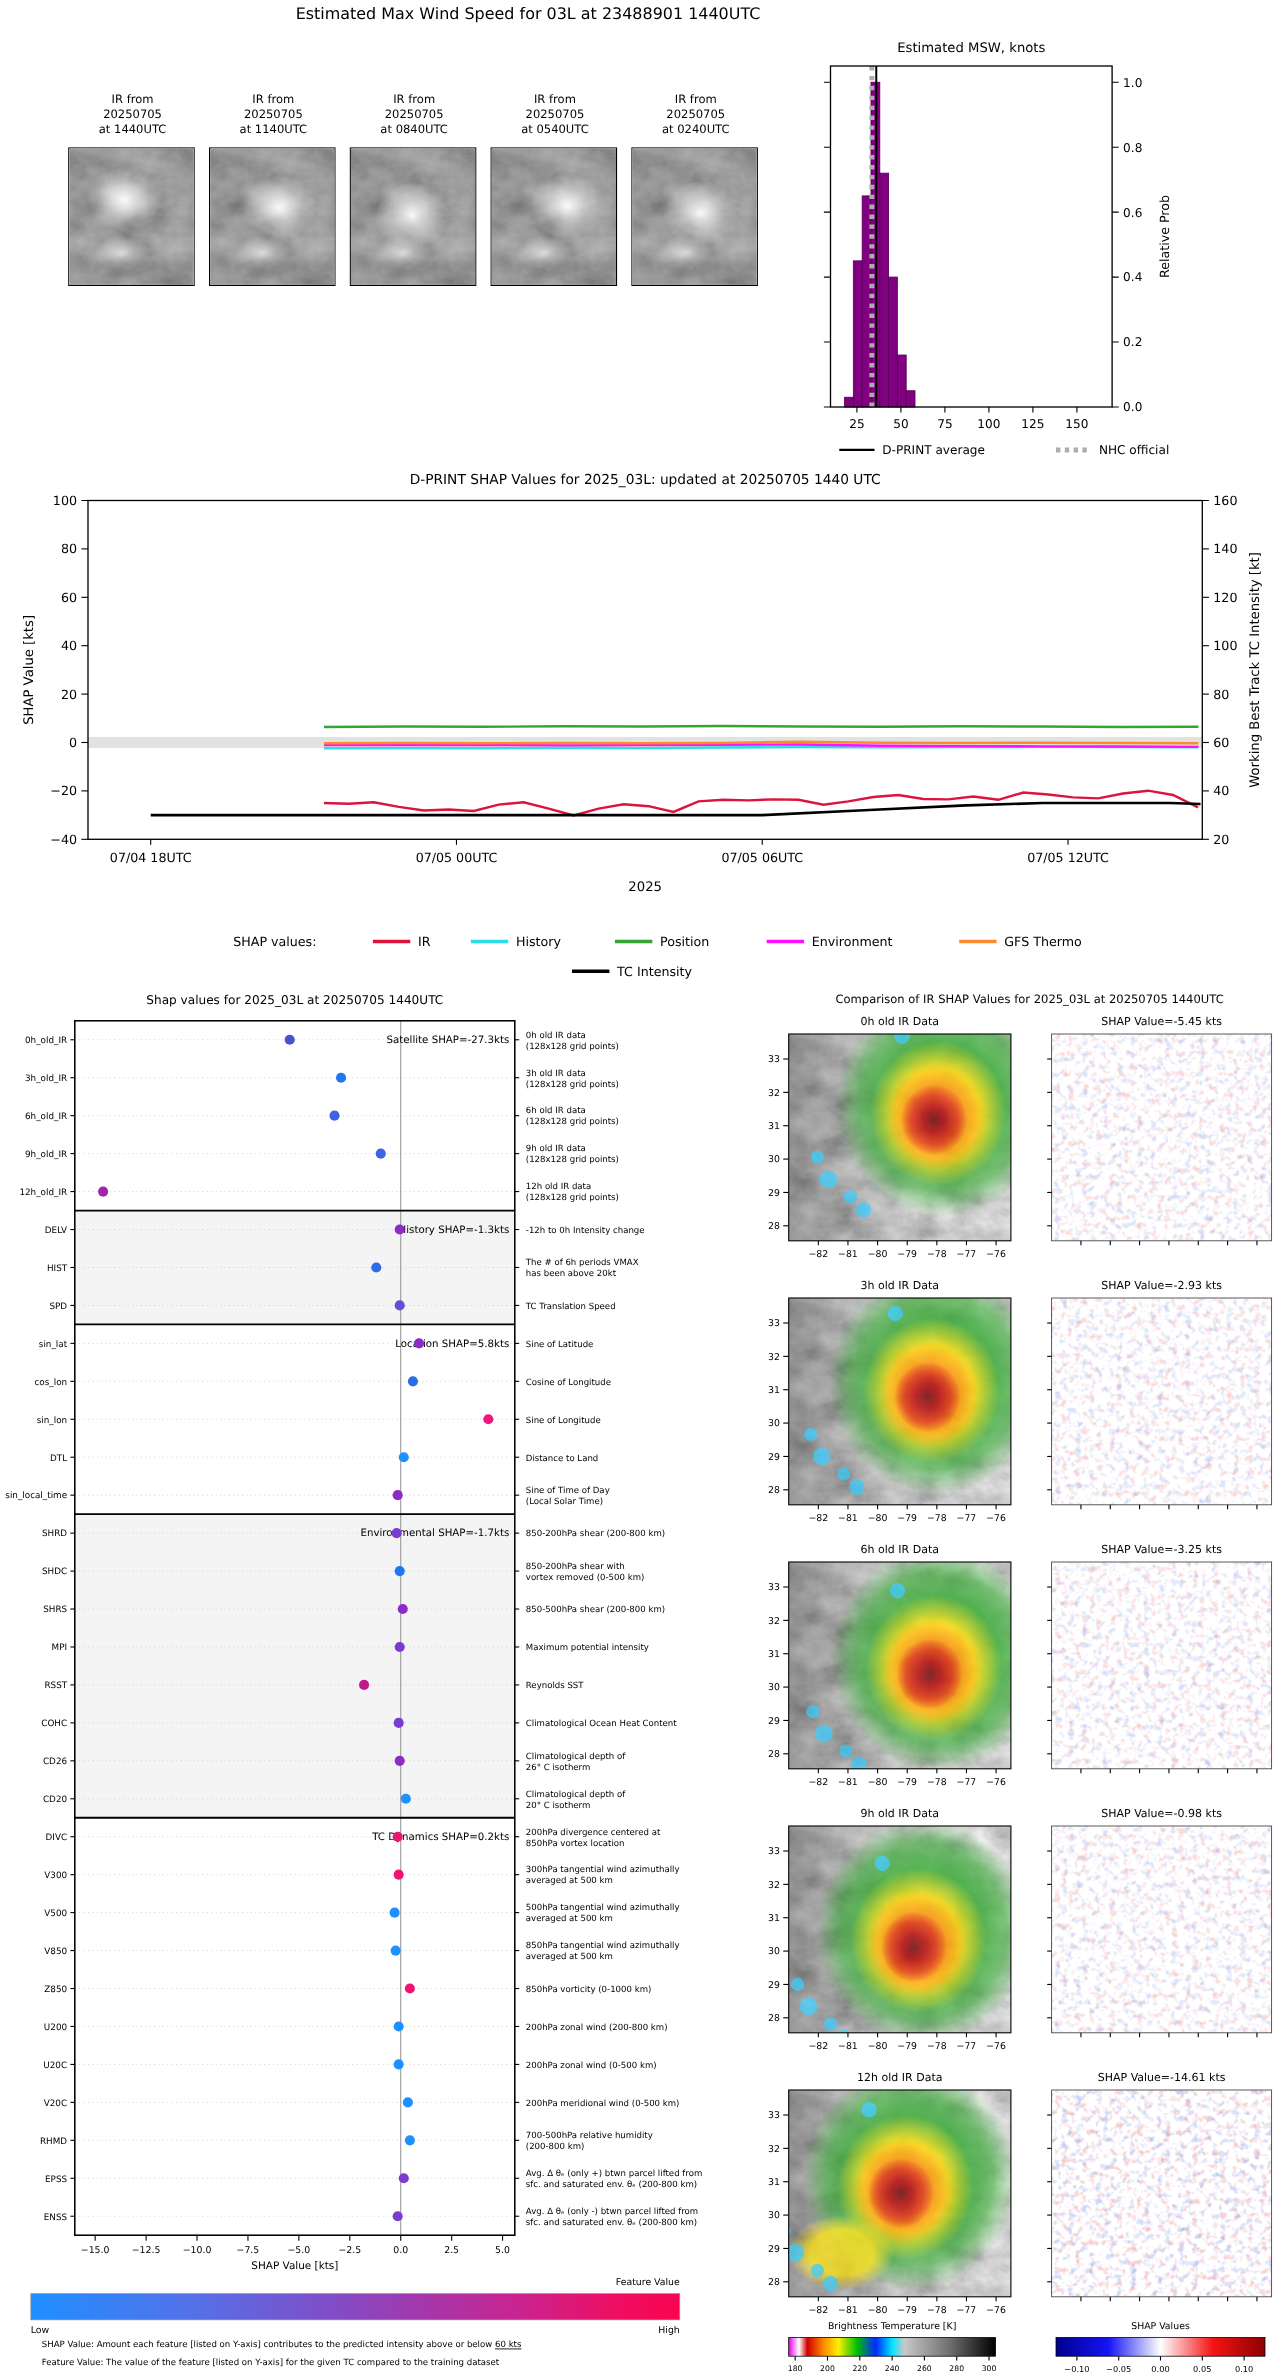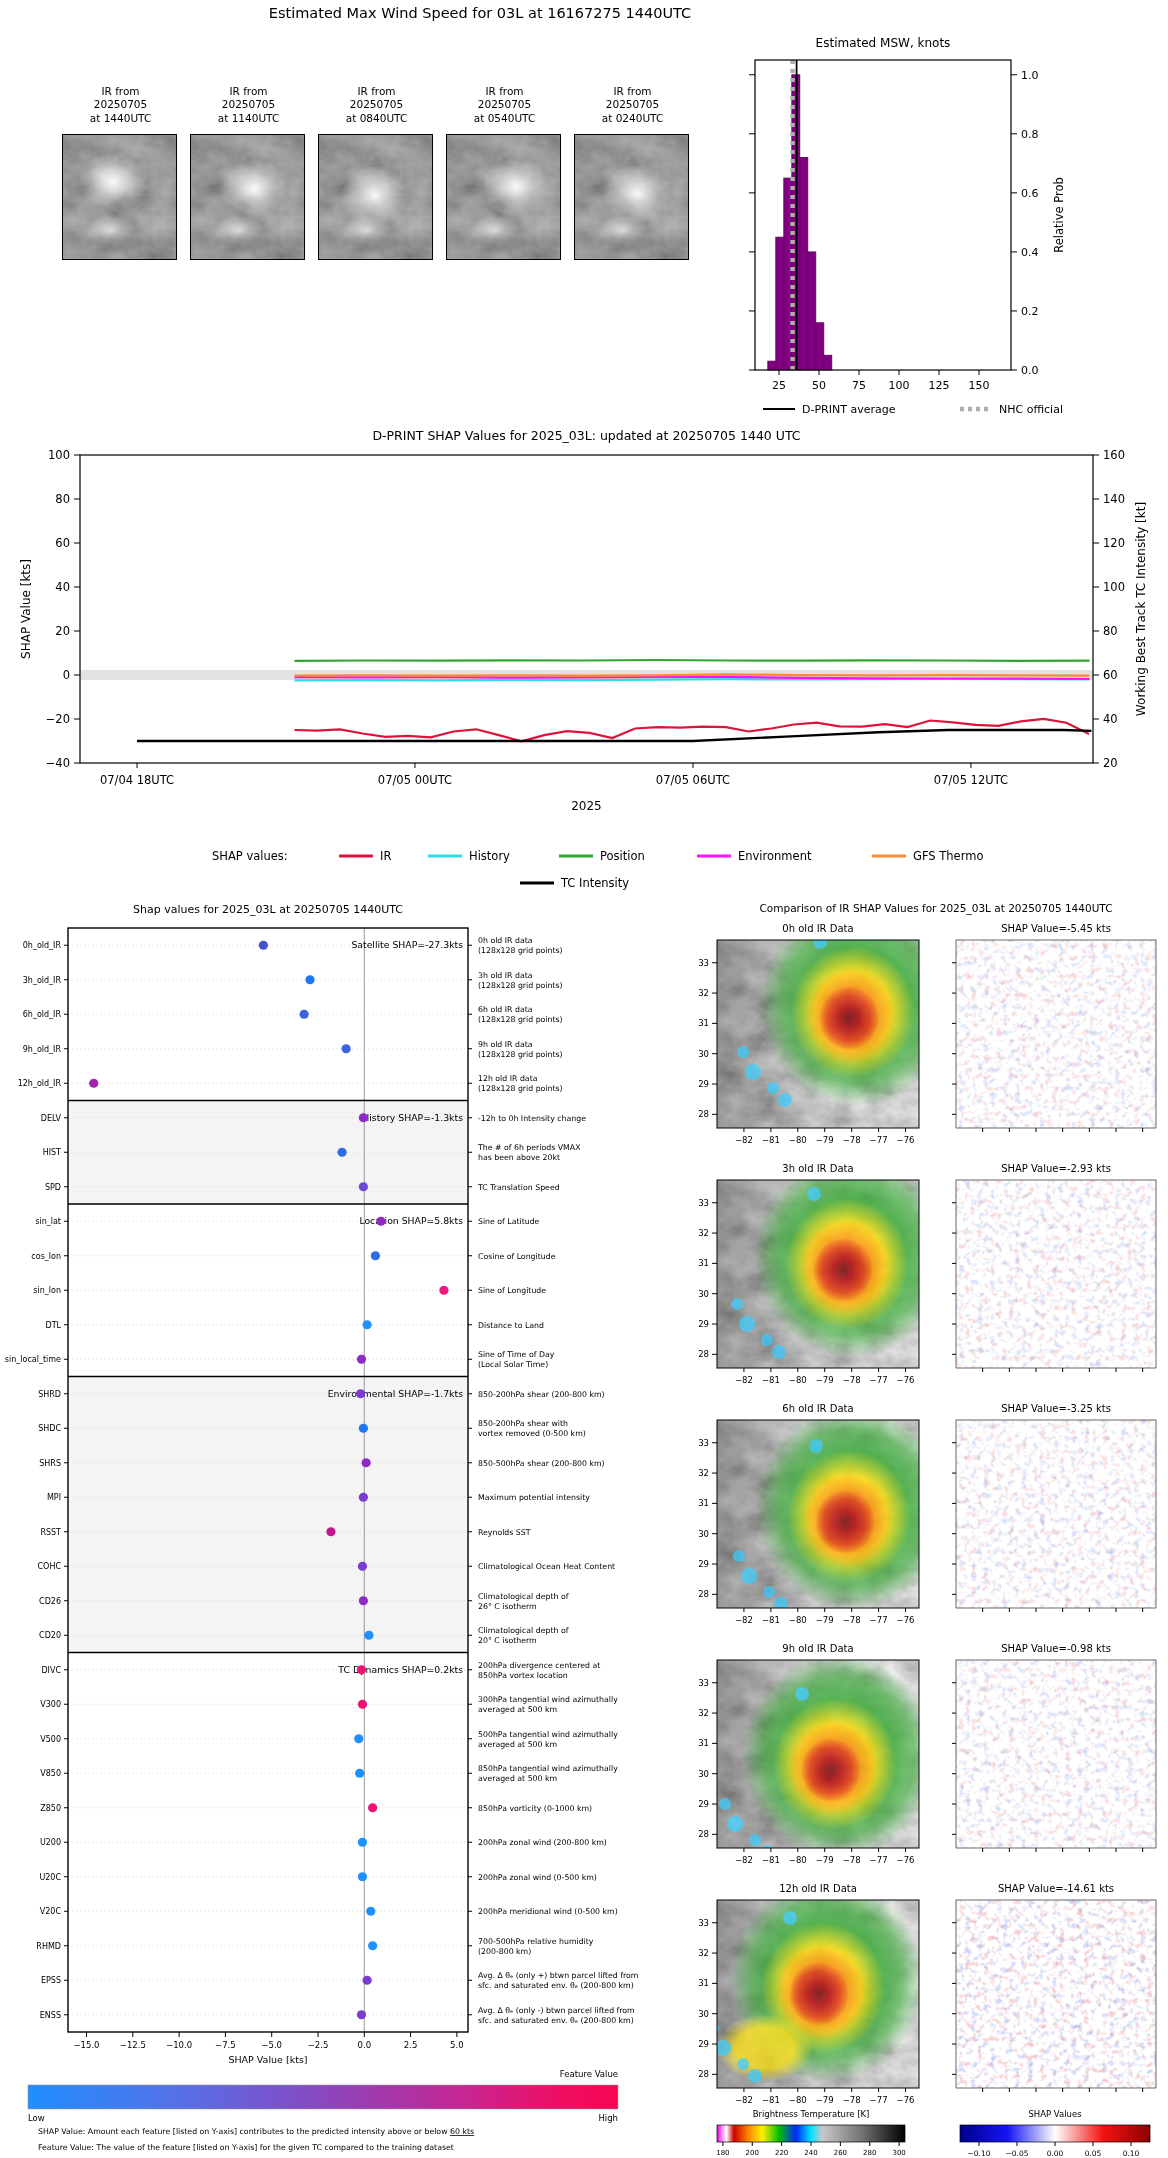--- a/index.html
+++ b/index.html
@@ -100,21 +100,21 @@
       <linearGradient id="shapGrad" x1="0" y1="0" x2="1" y2="0">
         <stop offset="0%" stop-color="#00008C"></stop>
           <stop offset="25%" stop-color="#1414F5"></stop>
         <stop offset="50%" stop-color="#FFFFFF"></stop>
           <stop offset="75%" stop-color="#F51414"></stop>
         <stop offset="100%" stop-color="#8C0000"></stop>
       </linearGradient>
     </defs>
   </svg>
 
-  <div class="top-title">Estimated Max Wind Speed for 03L at 16167275 1440UTC</div>
+  <div class="top-title">Estimated Max Wind Speed for 03L at 23488901 1440UTC</div>
   <div id="thumbs">
       <div class="thumb" style="left: 62px; top: 85px;">
         <div class="lbl">IR from
 20250705
 at 1440UTC</div>
         <svg width="113" height="124" viewBox="0 0 113 124">
           <rect width="113" height="124" filter="url(#fCloud)"></rect>
           <rect width="113" height="124" fill="rgba(0,0,0,0.28)"></rect>
           <ellipse cx="50" cy="47" rx="34" ry="30" fill="url(#gWhiteBlob)"></ellipse>
           <ellipse cx="48" cy="95" rx="26" ry="16" fill="url(#gWhiteBlob)" opacity="0.7"></ellipse>

